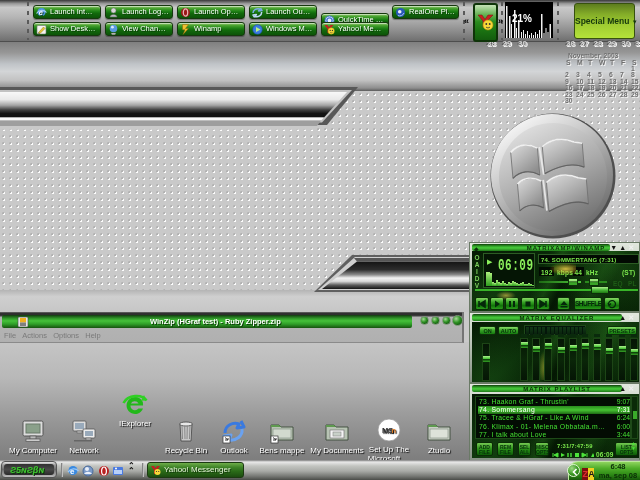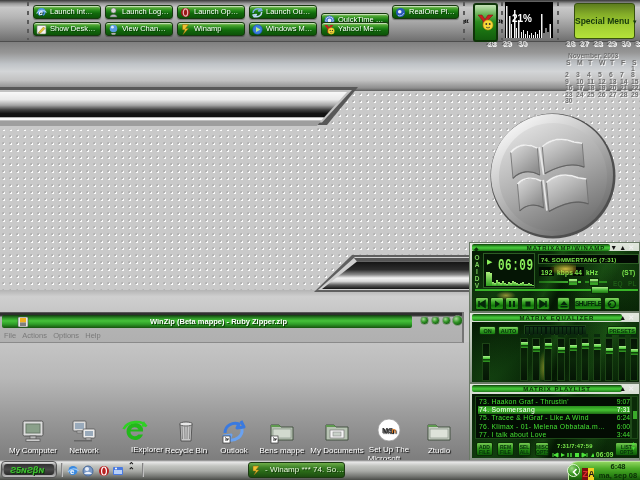--- a/index.html
+++ b/index.html
@@ -353,21 +353,21 @@
     <circle cx="9.3" cy="10" r="0.9" fill="#333"></circle>
       <circle cx="12.7" cy="10" r="0.9" fill="#333"></circle>
     <path d="M 9,13 C 10.2,14.2 11.8,14.2 13,13" stroke="#333" stroke-width="0.8" fill="none"></path>
   </svg>
 </div>
 <span class="arr" style="left:464px; top:16px;">«</span>
 <span class="arr" style="left:498px; top:16px;">»</span>
 
 <div class="abs" id="winzip">
   <div id="wz-title">
-      <span class="t">WinZip (Beta mappe) - Ruby Zipper.zip</span>
+      <span class="t">WinZip (HGraf test) - Ruby Zipper.zip</span>
   <svg style="position:absolute; left:15px; top:1px;" width="12" height="12" viewBox="0 0 12 12">
         <rect x="1" y="1" width="10" height="10" rx="1" fill="#e8e8e8" stroke="#444" stroke-width="0.6"></rect>
         <path d="M 3,2 L 9,2 L 9,6.5 L 3,6.5 Z" fill="#f0b020"></path>
         <rect x="3" y="6.5" width="6" height="3.5" fill="#808080"></rect>
       </svg>
     </div>
   <div id="wz-menust">File&nbsp;&nbsp;&nbsp;Actions&nbsp;&nbsp;&nbsp;Options&nbsp;&nbsp;&nbsp;Help</div>
   <div class="wz-circ" style="left:420px; width:9px; height:9px;"></div>
   <div class="wz-circ" style="left:431px; width:9px; height:9px;"></div>
   <div class="wz-circ" style="left:442px; width:9px; height:9px;"></div>
@@ -596,21 +596,21 @@
 <div class="dicon" style="left:56px; top:419px;">
   <div class="img"><svg width="26" height="25" viewBox="0 0 26 25">
     <rect x="2" y="2" width="13" height="10" rx="1" fill="#ddd" stroke="#555" stroke-width="0.8"></rect>
     <rect x="4" y="4" width="9" height="6" fill="#9ab"></rect>
     <rect x="6" y="12" width="5" height="2" fill="#bbb" stroke="#555" stroke-width="0.5"></rect>
     <rect x="12" y="10" width="12" height="9" rx="1" fill="#eee" stroke="#555" stroke-width="0.8"></rect>
     <rect x="14" y="12" width="8" height="5" fill="#9ab"></rect>
     <rect x="15" y="19" width="5" height="2" fill="#bbb" stroke="#555" stroke-width="0.5"></rect>
     <rect x="3" y="21" width="18" height="1.5" fill="#666"></rect>
   </svg></div>Network</div>
-<div class="dicon" style="left:107px; top:418px;text-align:right;">
+<div class="dicon" style="left:107px; top:392px;">
   <div class="img"><svg width="26" height="25" viewBox="0 0 26 25">
     <path d="M 21,10.5 a 8.5,8.5 0 1 0 0,6 l -4.5,0 a 4.5,4.5 0 0 1 -8,-3 l 12.5,0 a 8.5,8.5 0 0 0 -0.2,-3 z M 8.8,11.5 a 4.5,4.5 0 0 1 7.8,0 z" fill="#22b81a"></path>
     <path d="M 1.5,11 C 6,2.5 20,2 24.5,8.5" fill="none" stroke="#2fd024" stroke-width="2.6"></path>
     <path d="M 22,3 l 2.5,5.5 l -5.5,0.3 z" fill="#2fd024"></path>
   </svg></div>IExplorer</div>
 <div class="dicon" style="left:158px; top:419px;">
   <div class="img"><svg width="26" height="25" viewBox="0 0 26 25">
     <path d="M 7,5 L 19,5 L 18,22 L 8,22 Z" fill="#c8c8c8" stroke="#444" stroke-width="0.8"></path>
     <ellipse cx="13" cy="5" rx="6.5" ry="2" fill="#e8e8e8" stroke="#444" stroke-width="0.8"></ellipse>
     <path d="M 9,7 L 9.5,20 M 11.7,7 L 12,20 M 14.3,7 L 14,20 M 17,7 L 16.5,20" stroke="#888" stroke-width="1"></path>
@@ -670,23 +670,26 @@
   <div class="ql" style="left:98px;"><svg width="12" height="12" viewBox="0 0 12 12">
         <circle cx="6" cy="6" r="5" fill="#b82020"></circle>
         <ellipse cx="6" cy="6" rx="2.4" ry="4" fill="none" stroke="#fff" stroke-width="1.2"></ellipse>
       </svg></div>
   <div class="ql" style="left:112px;"><svg width="12" height="12" viewBox="0 0 12 12">
         <rect x="1" y="2" width="10" height="8" rx="1" fill="#4a7ae0"></rect>
         <rect x="2" y="5" width="8" height="4" fill="#b8d0f8"></rect>
         <circle cx="4" cy="3.5" r="1" fill="#fff"></circle>
       </svg></div>
   <div style="position:absolute; left:128px; top:3px; color:#111; font-size:8px; font-weight:bold; line-height:5px;">⌃<br>⌃</div>
-  <div class="task-btn" style="left:248px; width:97px;"><span class="tic"><svg width="11" height="11" viewBox="0 0 11 11">
-          <path d="M 2,1 L 8,1 L 5,5 L 8,5 L 3,10 L 5,6 L 2,6 Z" fill="#f0c030" stroke="#806010" stroke-width="0.5"></path>
-        </svg></span>- Winamp *** 74. So…</div>
+  <div class="task-btn" style="left:147px; width:97px;"><span class="tic"><svg width="11" height="11" viewBox="0 0 11 11">
+          <path d="M 1,1 L 4,5 L 4,9 L 7,9 L 7,5 L 10,1 L 7,1 L 5.5,3.5 L 4,1 Z" fill="#c02020"></path>
+          <circle cx="7.5" cy="7" r="3" fill="#f8d838"></circle>
+          <circle cx="6.5" cy="6.5" r="0.6" fill="#333"></circle>
+          <circle cx="8.7" cy="6.5" r="0.6" fill="#333"></circle>
+        </svg></span>Yahoo! Messenger</div>
 </div>
 <div class="abs" id="tray">
   <div style="position:absolute; left:-2px; top:2px; width:13px; height:13px; border-radius:50%; background:radial-gradient(circle at 35% 30%,#9ed884,#3a9a22 55%,#17550b); border:1px solid #e0f4d4;">
     <svg style="position:absolute; left:2.5px; top:2.5px;" width="8" height="8" viewBox="0 0 8 8">
         <path d="M 5.5,1 L 2.5,4 L 5.5,7" stroke="#fff" stroke-width="1.6" fill="none"></path>
       </svg>
     </div>
   <div style="position:absolute; left:13px; top:4px; width:12px; height:12px;">
     <svg width="12" height="12" viewBox="0 0 12 12">
         <rect x="0" y="0" width="6" height="12" fill="#7a1010"></rect>

